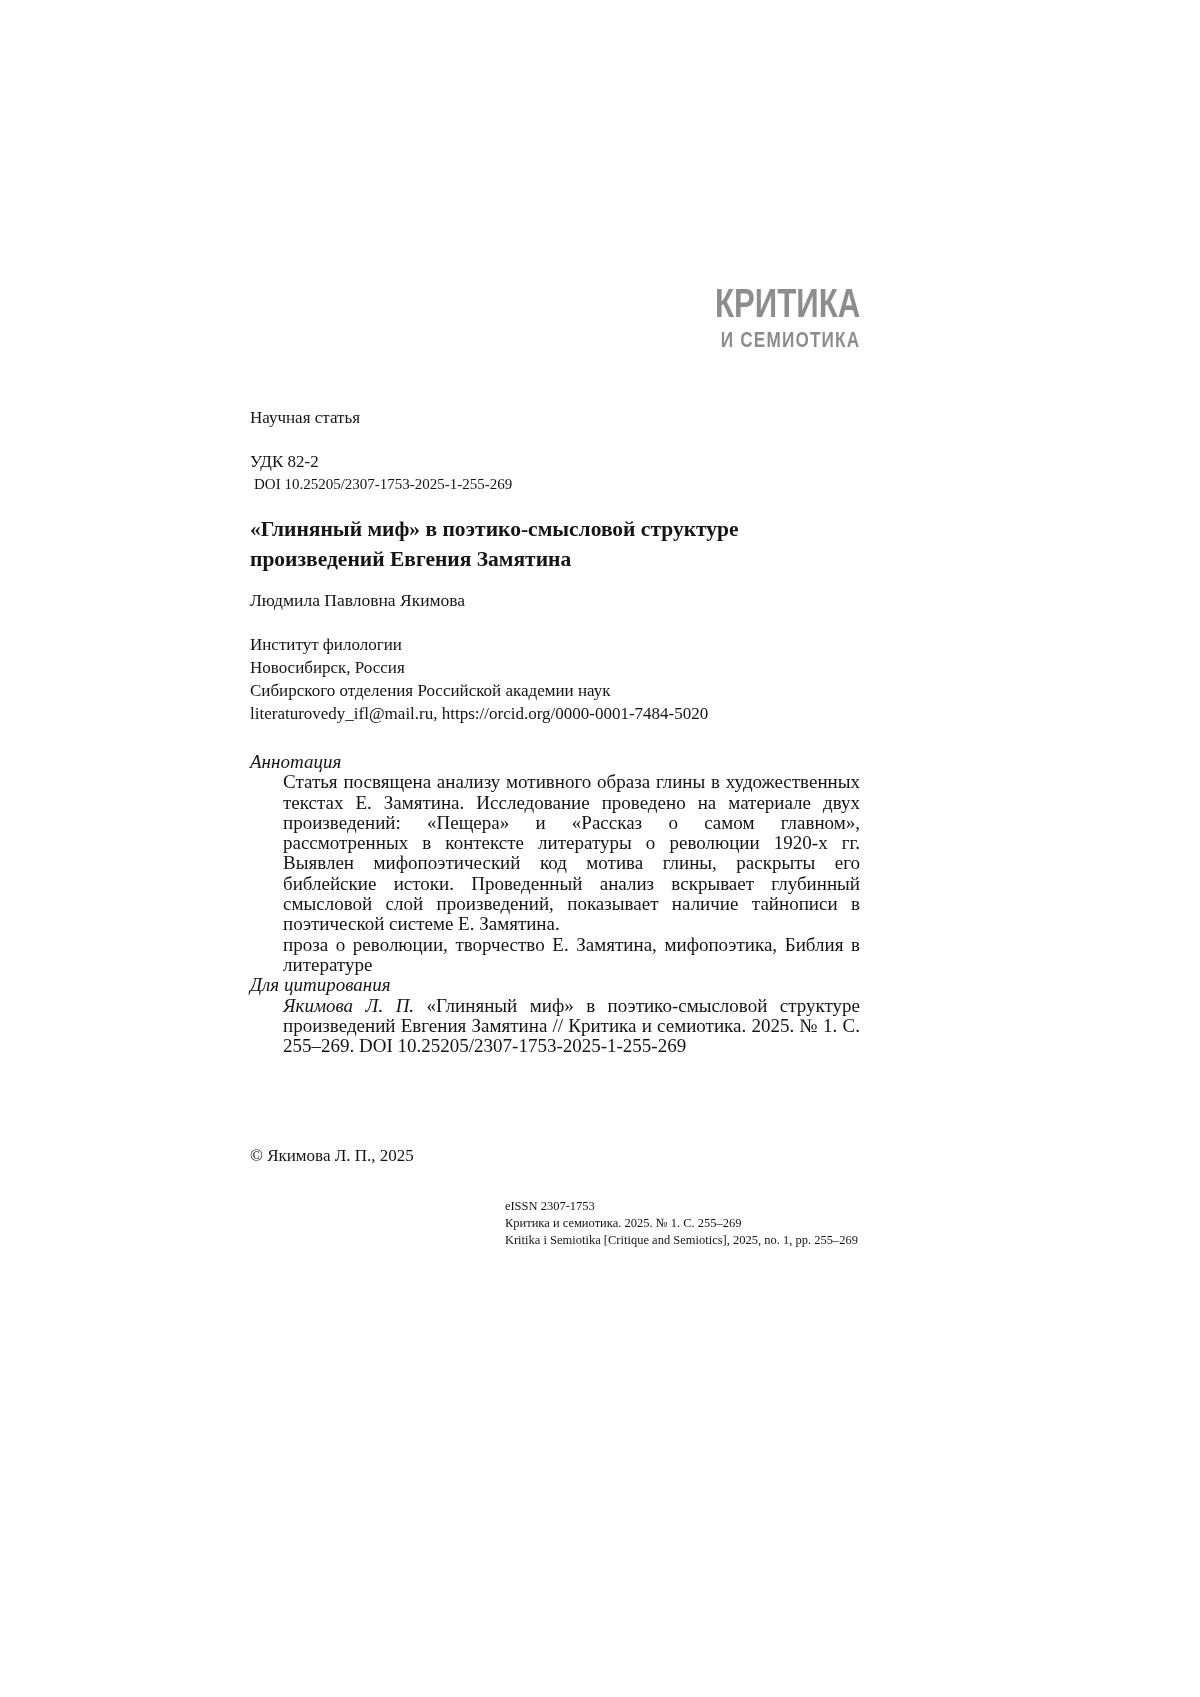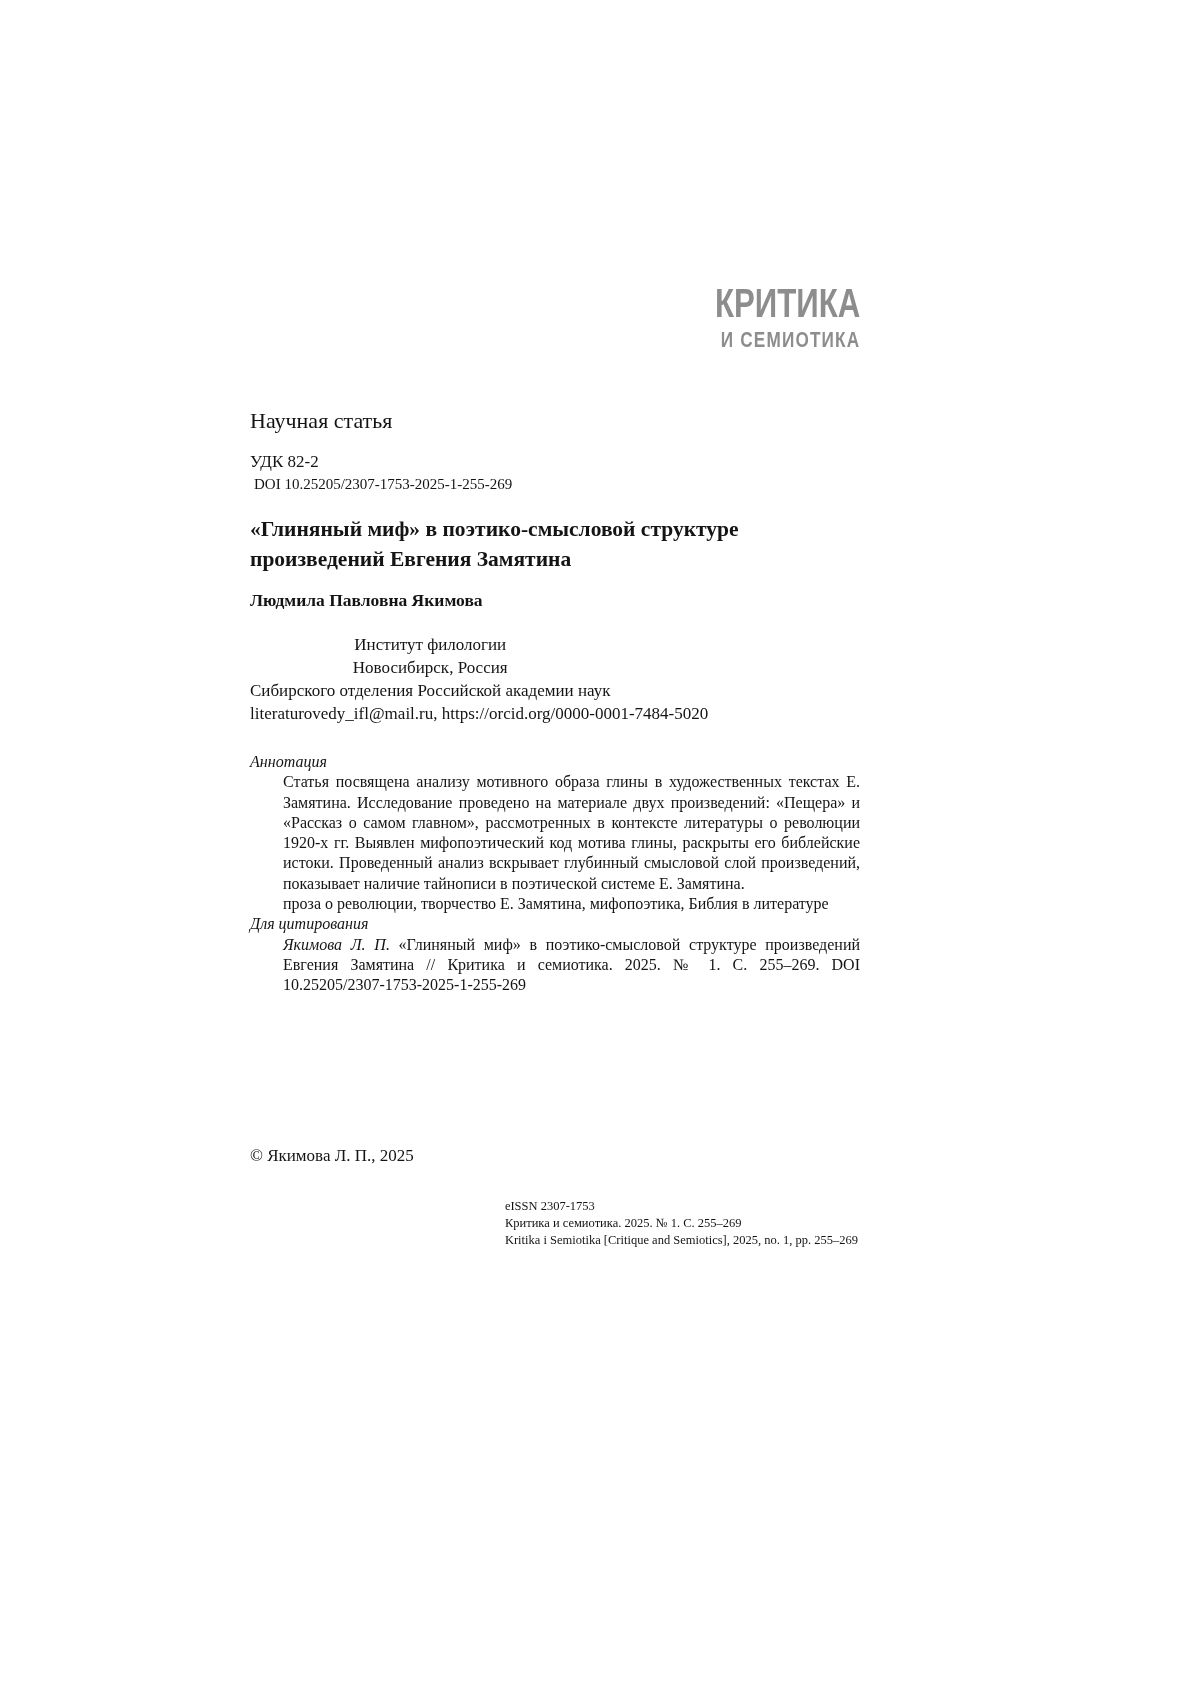--- a/index.html
+++ b/index.html
@@ -15,36 +15,36 @@
 
   .logo {
     position: absolute; top: 283px; right: 340px;
     text-align: right;
     font-family: "Liberation Sans", "DejaVu Sans", sans-serif;
     font-weight: 700;
   }
   .logo-l1 { font-size: 40px; line-height: 1; transform: scaleX(0.78); transform-origin: 100% 50%; }
   .logo-l2 { font-size: 22px; line-height: 1; margin-top: 6px; letter-spacing: 1.5px; transform: scaleX(0.78); transform-origin: 100% 50%; }
 
-  .article-type { position: absolute; top: 408px; left: 250px; font-size: 22px; }
+  .article-type { position: absolute; top: 408px; left: 250px; font-size: 17px; }
   .udc          { position: absolute; top: 452px; left: 250px; font-size: 17px; }
   .doi          { position: absolute; top: 476px; left: 254px; font-size: 15px; }
 
   .title {
     position: absolute; top: 514px; left: 250px; width: 595px;
     font-size: 21.5px; line-height: 30px; font-weight: 700;
   }
-  .author { position: absolute; top: 590px; left: 250px; font-size: 17.5px; font-weight: 700; }
+  .author { position: absolute; top: 590px; left: 250px; font-size: 17.5px; font-weight: 400; }
 
-  .affiliation { position: absolute; top: 633px; left: 250px; font-size: 17px; line-height: 23px; text-align: center; }
+  .affiliation { position: absolute; top: 633px; left: 250px; font-size: 17px; line-height: 23px; }
   .contact     { position: absolute; top: 704px; left: 250px; font-size: 17px; }
 
   .meta {
     position: absolute; top: 752px; left: 250px; width: 610px;
-    font-size: 16px; line-height: 20.3px;
+    font-size: 19px; line-height: 20.3px;
   }
   .meta-label { font-style: italic; }
   .meta-text  { margin: 0 0 0 33px; text-align: justify; }
 
   .copyright { position: absolute; top: 1146px; left: 250px; font-size: 17px; }
 
   .imprint {
     position: absolute; top: 1198px; right: 342px;
     text-align: left; font-size: 12.5px; line-height: 17px;
   }

